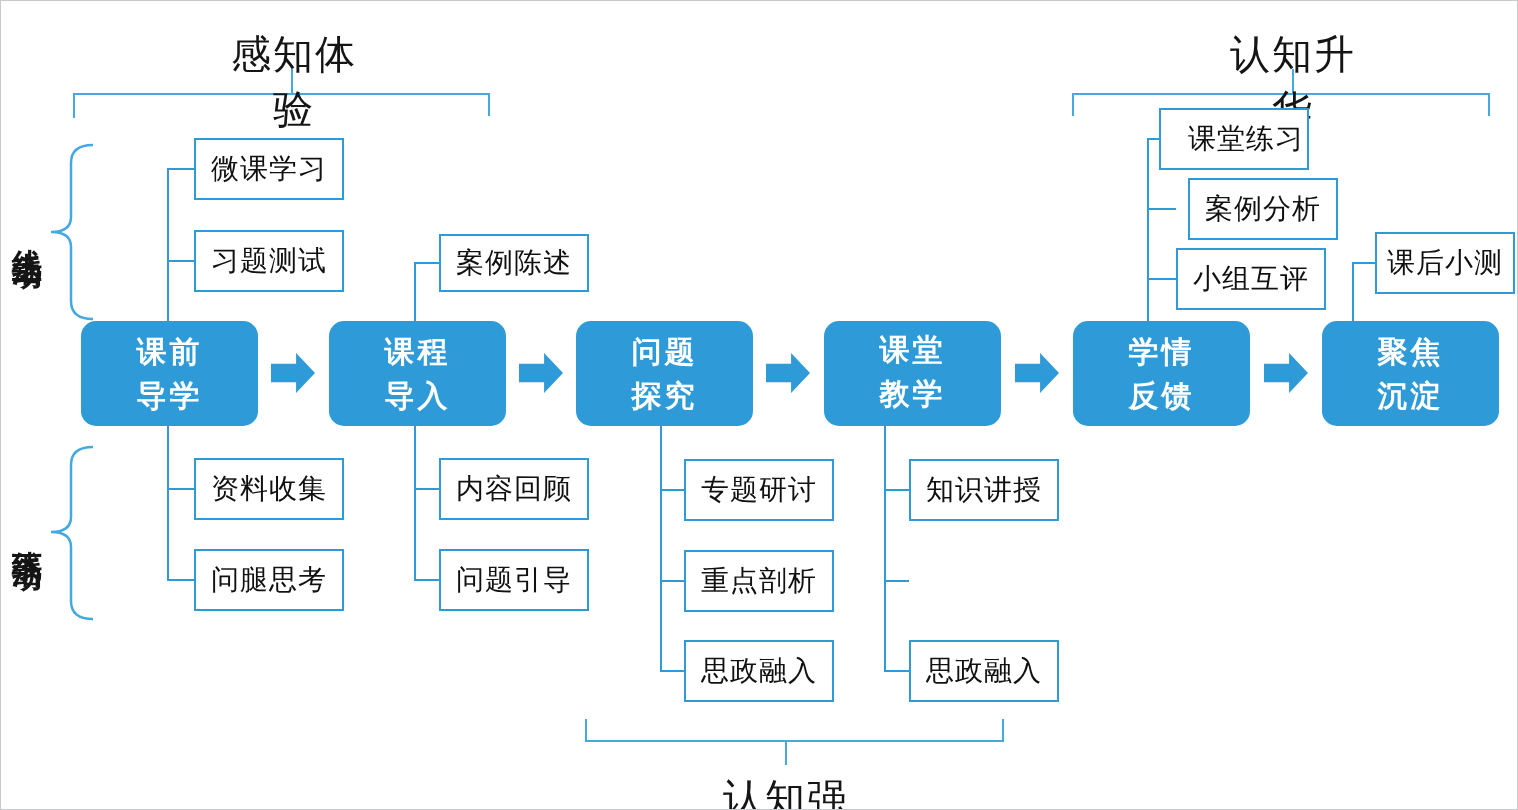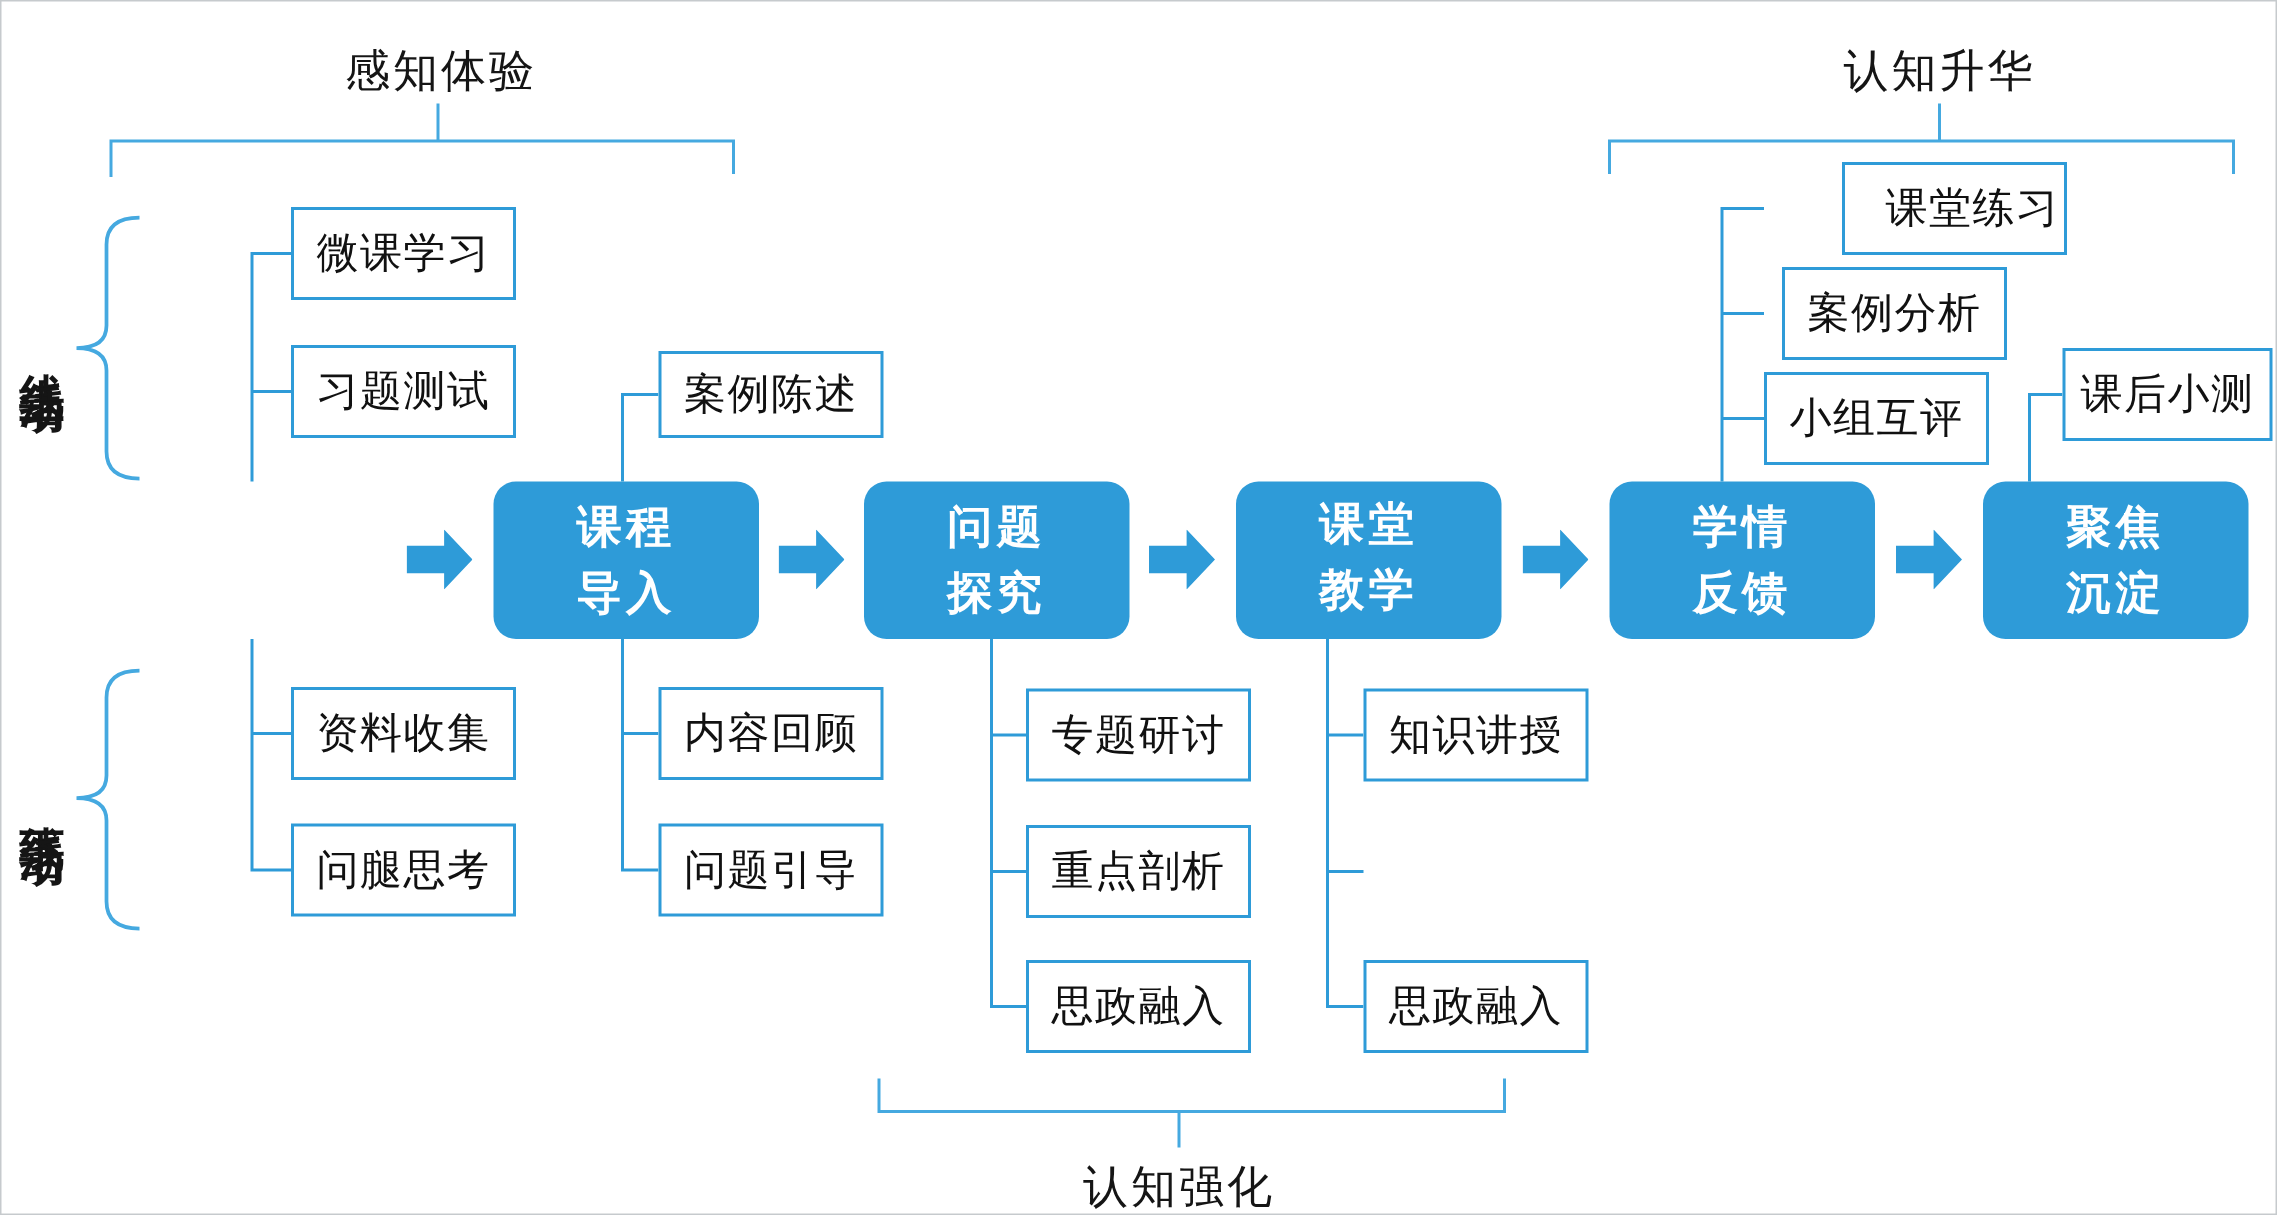--- a/index.html
+++ b/index.html
@@ -9,21 +9,21 @@
     background:#ffffff;
     border:1px solid #c6cacd;
     box-sizing:border-box;
     overflow:hidden;
     font-family:"Liberation Sans","DejaVu Sans",sans-serif;
     color:#111;
   }
   svg.lines{position:absolute;left:0;top:0;width:1518px;height:810px;}
   .phase-label{
     position:absolute;width:160px;text-align:center;
-    font-size:30px;font-weight:500;color:#151515;letter-spacing:2px;
+    font-size:40px;font-weight:500;color:#151515;letter-spacing:2px;
   }
   .side-label{
     position:absolute;width:44px;text-align:center;
     writing-mode:vertical-rl;text-orientation:upright;
     font-size:30px;font-weight:700;color:#151515;letter-spacing:4px;
   }
   .main-box{
     position:absolute;top:320px;width:177px;height:105px;
     background:#2E9BD8;border-radius:15px;
     color:#fff;font-size:30px;font-weight:700;letter-spacing:3px;
@@ -67,20 +67,24 @@
     </g>
   </svg>
 
   <div class="phase-label" style="left:213px;top:26px;">感知体验</div>
   <div class="phase-label" style="left:1212px;top:26px;">认知升华</div>
   <div class="phase-label" style="left:705px;top:770px;">认知强化</div>
 
   <div class="side-label" style="left:2px;top:160px;height:142px;">线上活动</div>
   <div class="side-label" style="left:2px;top:462px;height:142px;">线下活动</div>
 
+  <div class="main-box" style="left:80px;">
+    <span>课前</span>
+    <span>导学</span>
+  </div>
   <div class="main-box" style="left:328px;align-items:center;">
     <span>课程</span>
     <span>导入</span>
   </div>
   <div class="main-box" style="left:575px;">
     <span>问题</span>
     <span>探究</span>
   </div>
   <div class="main-box" style="left:823px;font-family:Liberation Mono, monospace;">
     <span>课堂</span>
@@ -110,19 +114,19 @@
   <div class="sub-box" style="left:438px;top:457px;">内容回顾</div>
   <div class="sub-box" style="left:438px;top:548px;">问题引导</div>
 
   <div class="sub-box" style="left:683px;top:458px;">专题研讨</div>
   <div class="sub-box" style="left:683px;top:549px;">重点剖析</div>
   <div class="sub-box" style="left:683px;top:639px;">思政融入</div>
 
   <div class="sub-box" style="left:908px;top:458px;">知识讲授</div>
   <div class="sub-box" style="left:908px;top:639px;">思政融入</div>
 
-  <div class="sub-box" style="left:1227px;top:107px;padding-left:24px;">课堂练习</div>
+  <div class="sub-box" style="left:1158px;top:107px;padding-left:24px;">课堂练习</div>
   <div class="sub-box" style="left:1175px;top:177px;margin-left:12px;">案例分析</div>
   <div class="sub-box" style="left:1175px;top:247px;">小组互评</div>
 
   <div class="sub-box" style="left:1374px;top:231px;width:140px;">课后小测</div>
 
 </div>
 
 </body></html>

